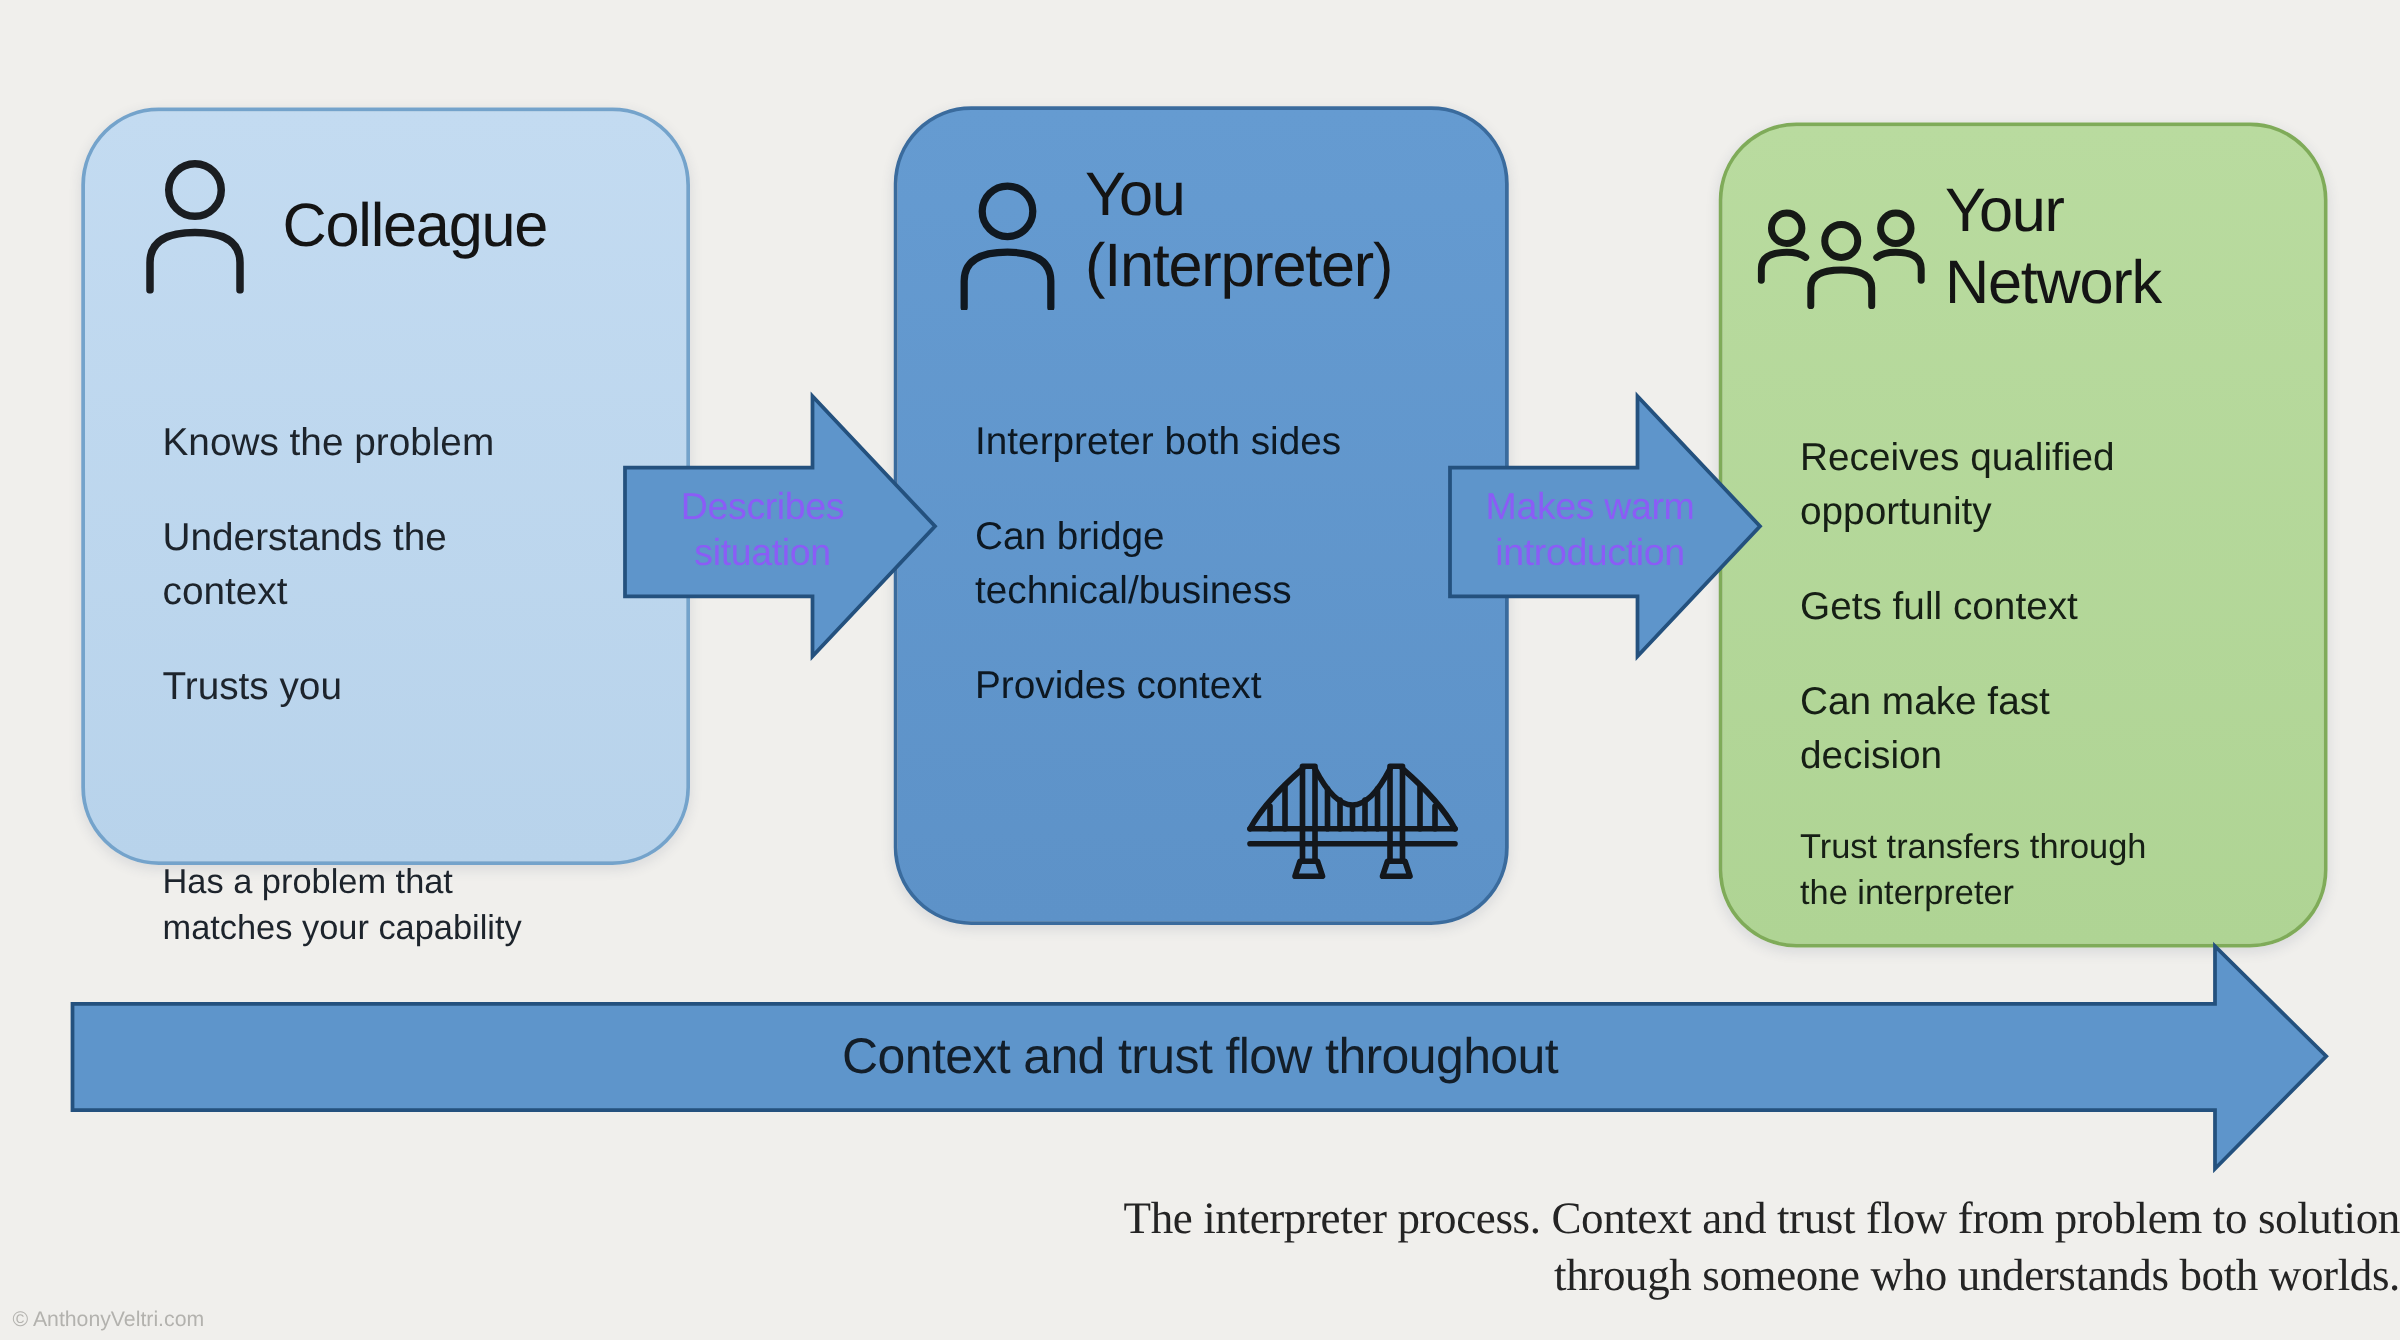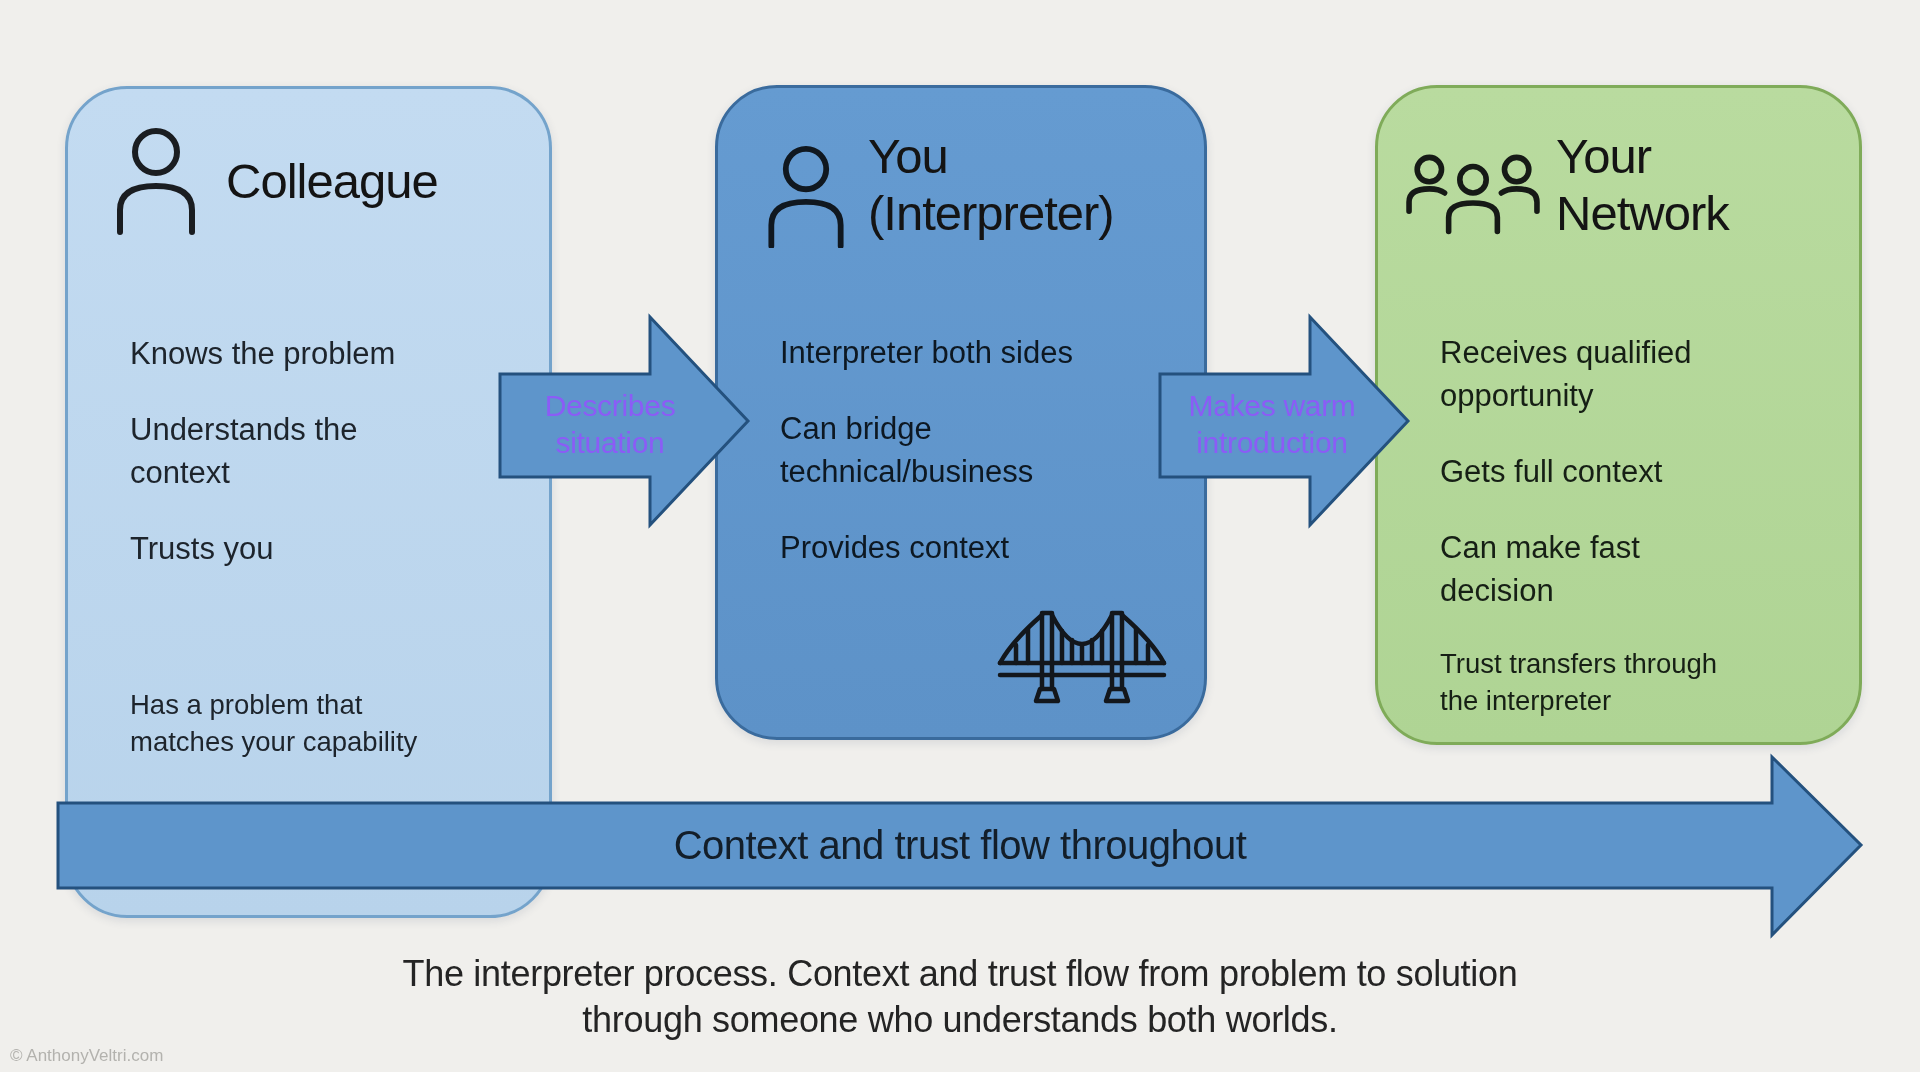--- a/index.html
+++ b/index.html
@@ -3,25 +3,25 @@
 <meta charset="utf-8">
 <style>
   html,body{margin:0;padding:0;background:#f0efec;}
   .canvas{
     position:relative;width:1920px;height:1072px;background:#f0efec;
     font-family:"Liberation Sans","DejaVu Sans",sans-serif;overflow:hidden;
     color:#1c2127;
   }
   .box{position:absolute;border-radius:62px;box-sizing:border-box;
        box-shadow:0 3px 10px rgba(40,60,90,.12);}
-  .box1{left:65px;top:86px;width:487px;height:832px;
+  .box1{left:65px;top:86px;width:487px;height:606px;
         background:linear-gradient(180deg,#c3dbf1,#b8d3eb);border:3px solid #74a3cb;padding-left:34px;}
   .box2{left:715px;top:85px;width:492px;height:655px;
         background:linear-gradient(180deg,#659bd1,#5d92c8);border:3px solid #3a6b9d;}
-  .box3{left:1375px;top:85px;width:487px;height:660px;
+  .box3{left:1375px;top:98px;width:487px;height:660px;
         background:linear-gradient(180deg,#b9db9f,#afd494);border:3px solid #7fab59;}
   .icon-wrap{position:absolute;}
   .box1 .icon-wrap{left:44px;top:36px;width:88px;height:110px;}
   .box2 .icon-wrap{left:42px;top:56px;width:92px;height:104px;}
   .box3 .icon-wrap{left:28px;top:64px;width:134px;height:92px;}
   .icon-wrap svg{width:100%;height:100%;display:block;}
   h2.box-title{position:absolute;margin:0;font-weight:400;font-size:49px;
      line-height:57px;color:#141414;letter-spacing:-1px;}
   .box1 h2.box-title{left:158px;top:64px;width:320px;}
   .box2 h2.box-title{left:150px;top:40px;width:300px;}
@@ -35,22 +35,22 @@
   .box1 .fn{margin-top:116px;width:300px;}
   .box3 .fn{margin-top:30px;}
   .bridge-wrap{position:absolute;right:36px;bottom:28px;width:172px;height:108px;}
   .arrows-overlay{position:absolute;left:0;top:0;width:1920px;height:1072px;pointer-events:none;}
   .arrow-label{position:absolute;font-size:30px;line-height:37px;text-align:center;
      color:#8b5cf6;letter-spacing:-0.3px;}
   .label-describes{left:494px;top:387px;width:232px;}
   .label-warm{left:1150px;top:387px;width:244px;}
   .banner-label{position:absolute;left:0;top:816px;width:1920px;text-align:center;
      font-size:40px;line-height:58px;color:#131e29;letter-spacing:-0.5px;}
-  .caption{position:absolute;left:0;top:951px;width:1920px;text-align:center;
-     font-size:36px;line-height:46px;color:#242424;letter-spacing:-0.3px;}
+  .caption{position:absolute;left:0;top:951px;width:1920px;text-align:right;
+     font-size:36px;line-height:46px;color:#242424;letter-spacing:-0.3px;font-family:Liberation Serif, serif;}
   .watermark{position:absolute;left:10px;top:1046px;font-size:17px;color:#b3b2ae;}
 </style>
 </head>
 <body>
 
 <div class="canvas">
 
   <section class="box box1">
     <span class="icon-wrap">
       <svg viewBox="0 0 88 108" fill="none" stroke="#1a1d21" stroke-width="6" stroke-linecap="round" stroke-linejoin="round">

